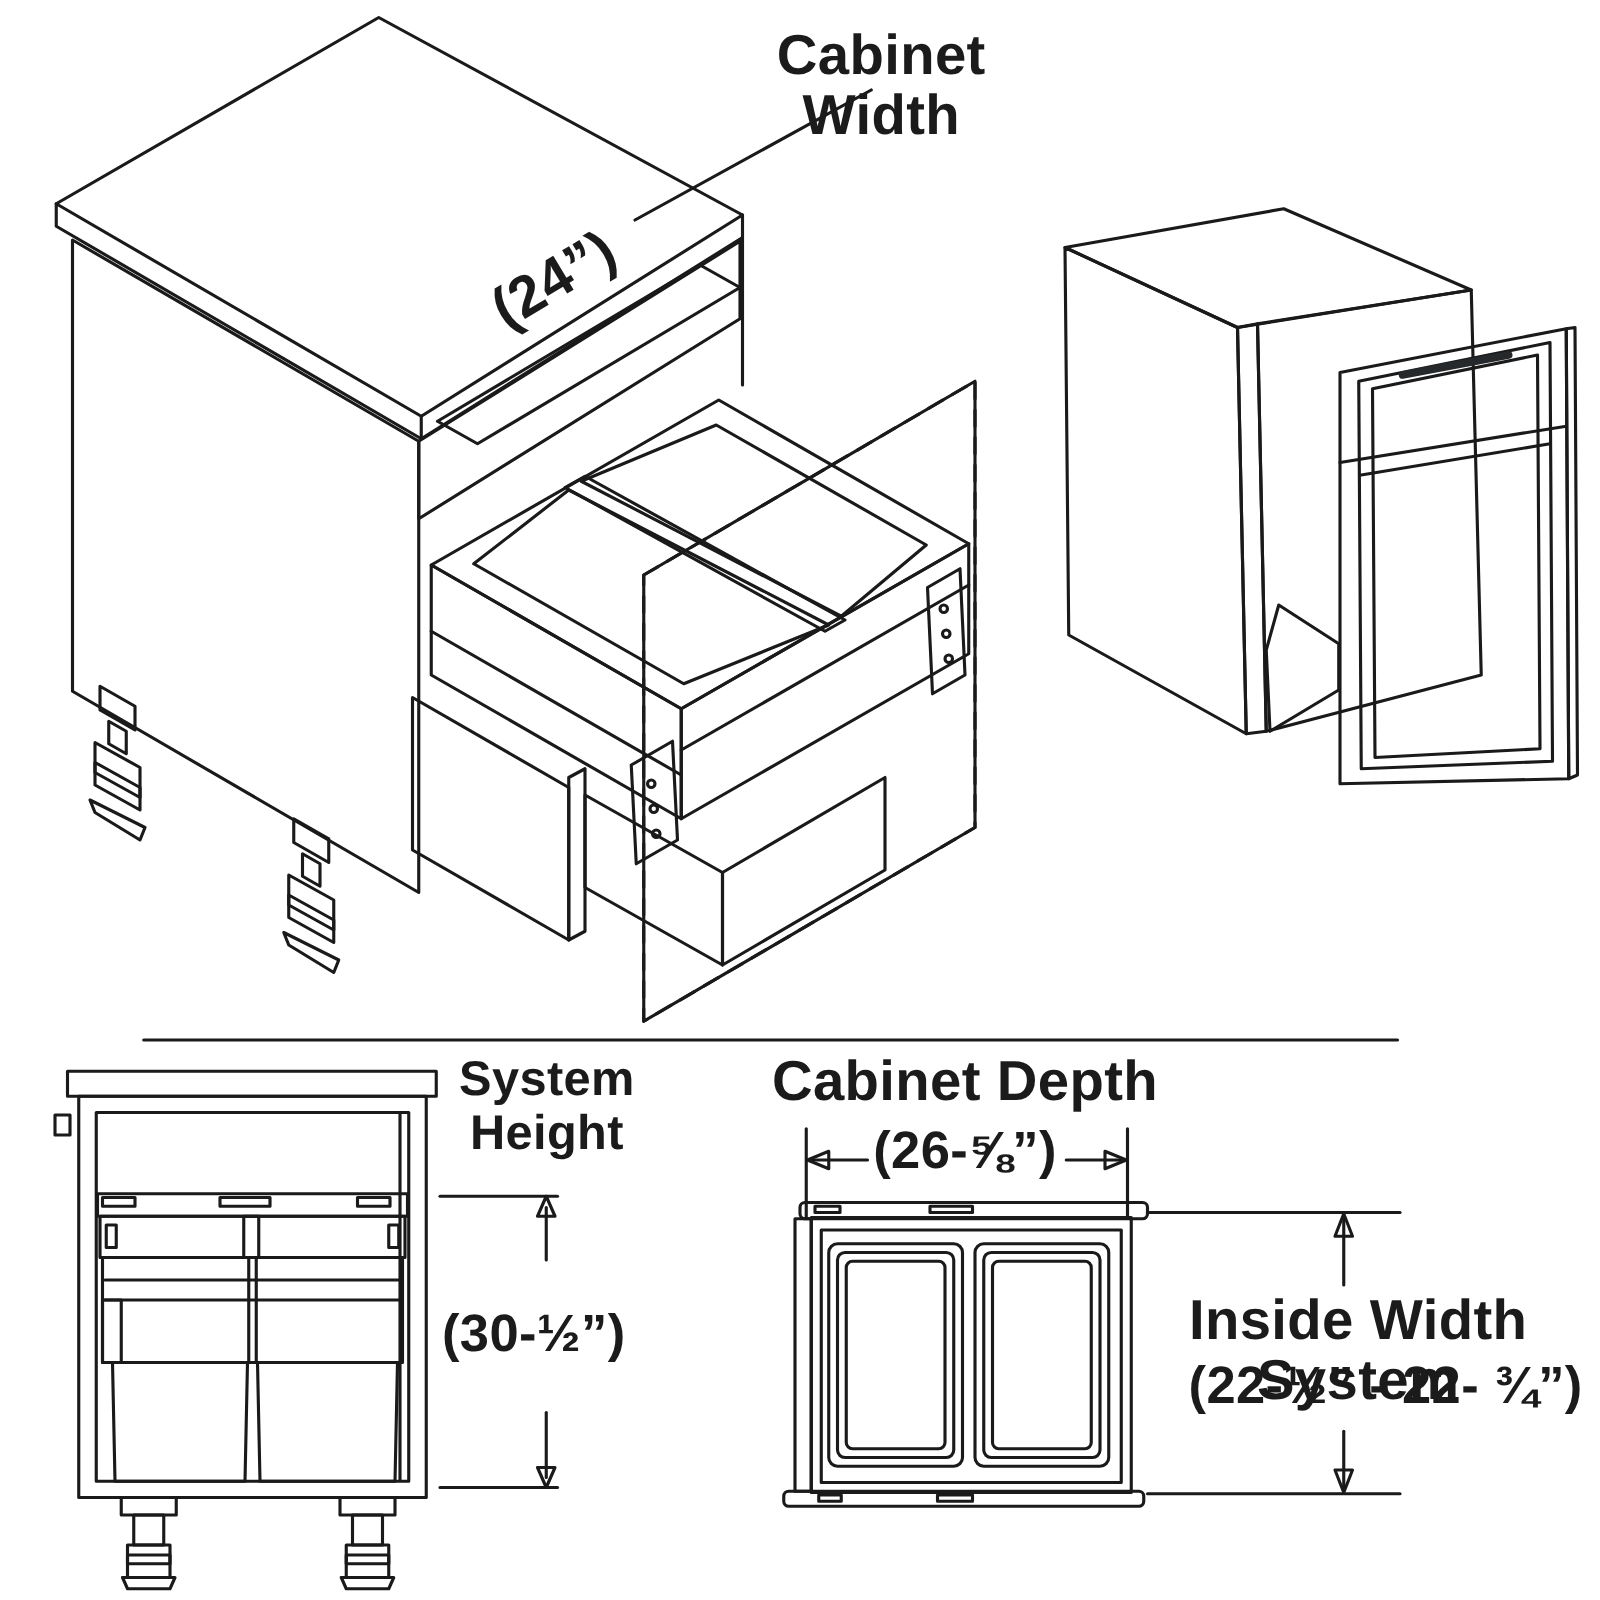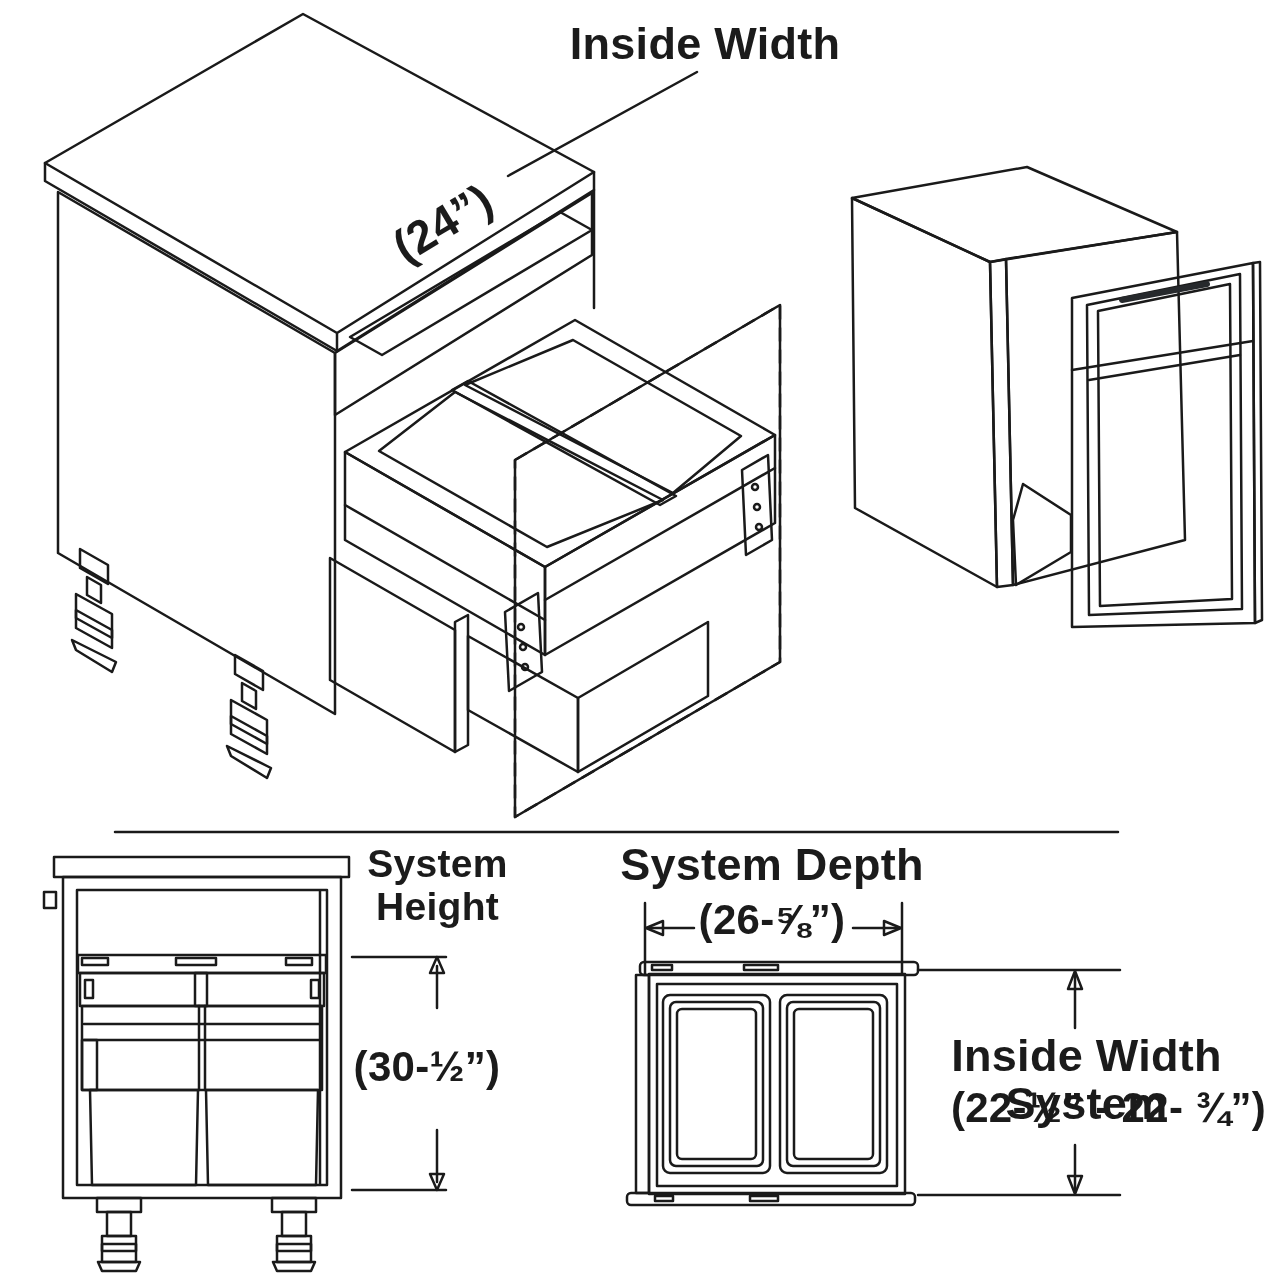--- a/index.html
+++ b/index.html
@@ -193,28 +193,28 @@
 
     <line class="dim" x1="352" y1="957" x2="446" y2="957"></line>
     <line class="dim" x1="437" y1="966" x2="437" y2="1008"></line>
     <polygon class="dimh" points="437,957 430,973 444,973"></polygon>
     <line class="dim" x1="437" y1="1130" x2="437" y2="1182"></line>
     <polygon class="dimh" points="437,1190 430,1174 444,1174"></polygon>
     <line class="dim" x1="352" y1="1190" x2="446" y2="1190"></line>
   </g>
 </svg>
 
-<div class="lbl lbl-xl" style="left:555px;top:20px;width:300px;">Inside Width</div>
+<div class="lbl lbl-xl" style="left:555px;top:20px;width:300px;">Cabinet Width</div>
 
 <div class="lbl rot" style="left:362px;top:196px;width:160px;height:52px;">(24”)</div>
 
 <div class="lbl lbl-lg" style="left:350px;top:843px;width:175px;">System
 Height</div>
 
 <div class="lbl lbl-dim" style="left:327px;top:1045px;width:200px;">(30-½”)</div>
 
-<div class="lbl lbl-xl" style="left:612px;top:841px;width:320px;">System Depth</div>
+<div class="lbl lbl-xl" style="left:612px;top:841px;width:320px;">Cabinet Depth</div>
 
 <div class="lbl lbl-dim" style="left:657px;top:898px;width:230px;">(26-⅝”)</div>
 
 <div class="lbl lbl-xl" style="left:893px;top:1032px;width:387px;">Inside Width System</div>
 
 <div class="lbl lbl-dim" style="left:903px;top:1086px;width:367px;padding-left:22px;">(22-½” - 22- ¾”)</div>
 
 </body></html>

